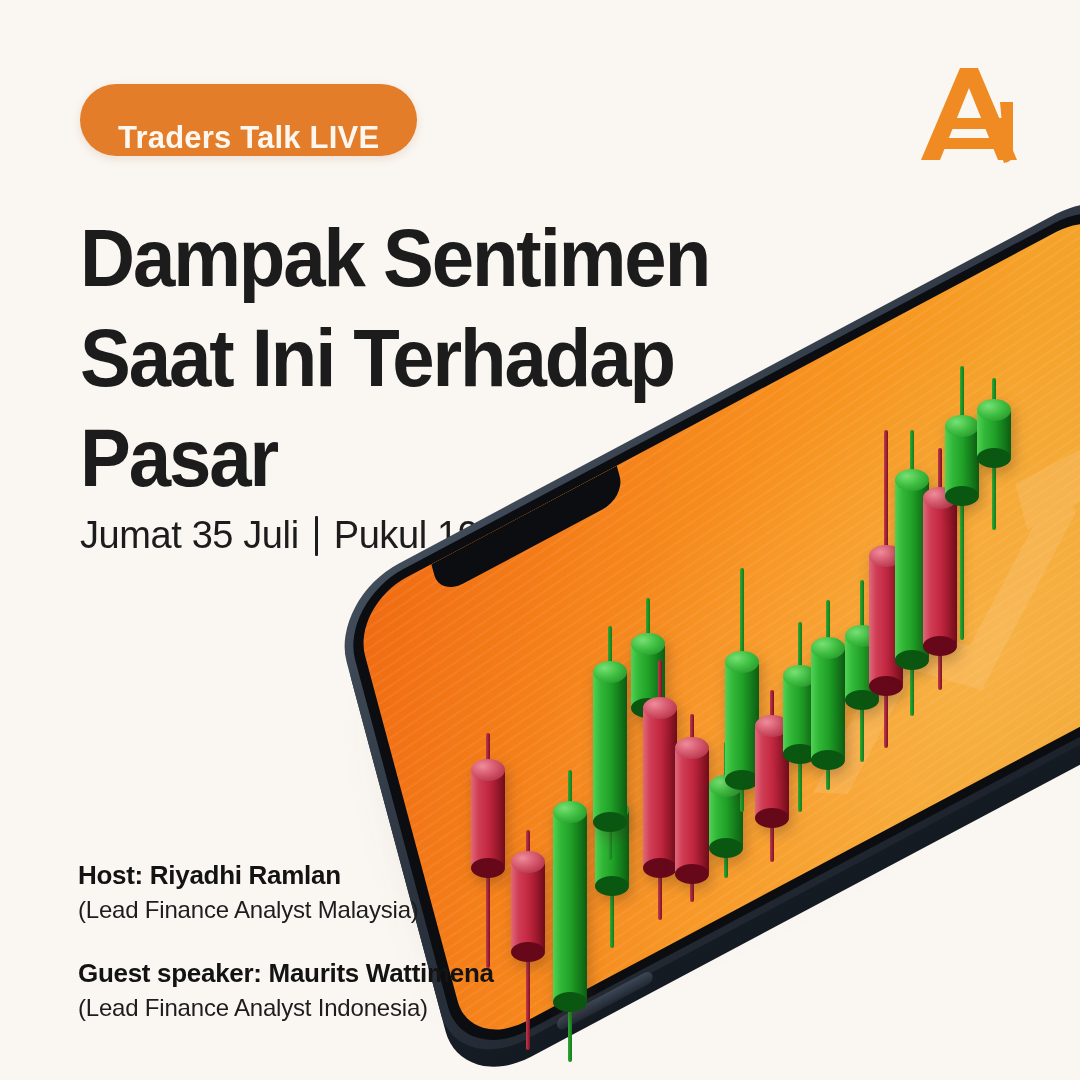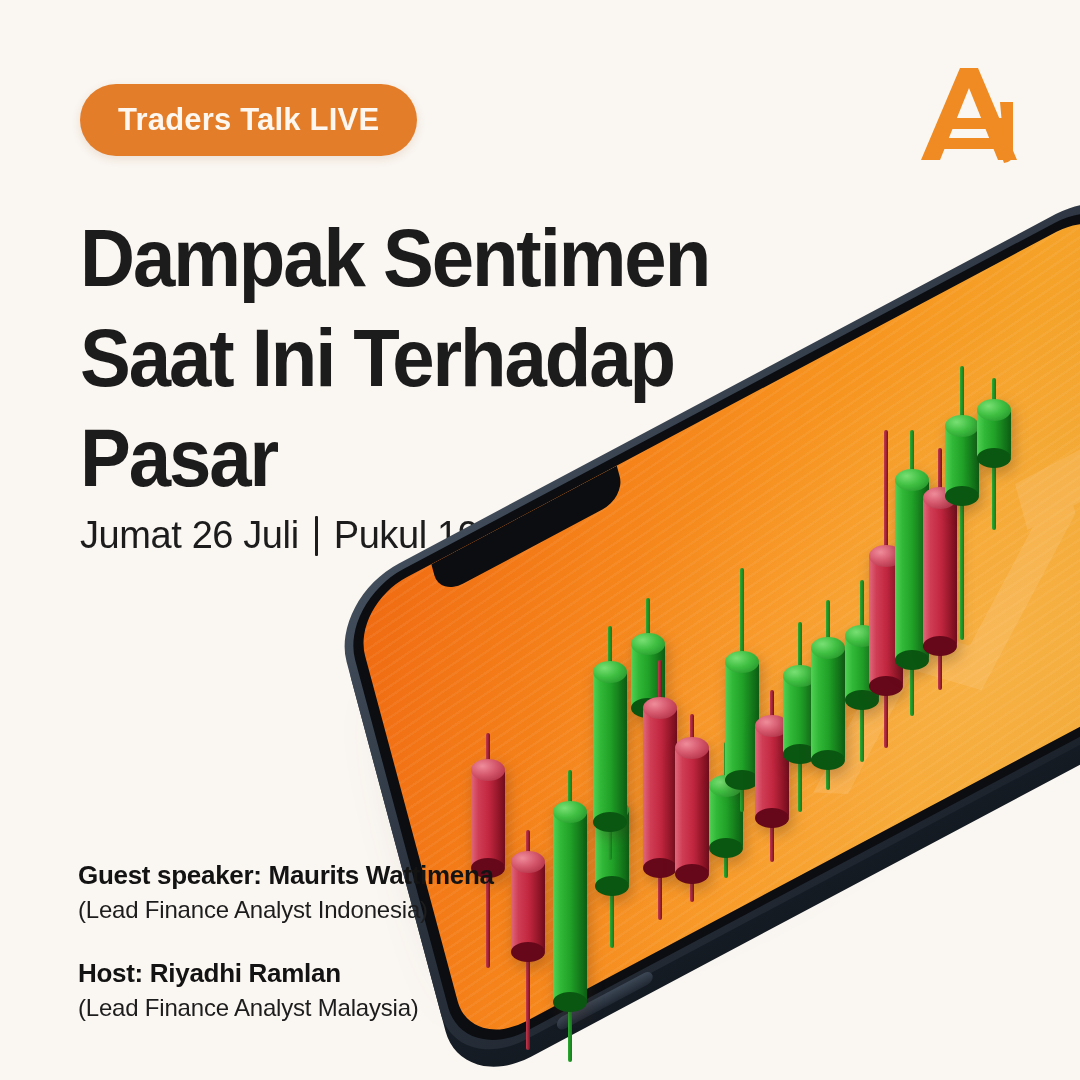--- a/index.html
+++ b/index.html
@@ -17,21 +17,21 @@
     background:#faf6f1;
     overflow:hidden;
   }
 
   
   .badge {
     position:absolute;
     left:80px; top:84px;
     height:72px;
     padding:0 38px;
-    display:flex; align-items:center; justify-content:center;
+    display:flex; align-items:flex-end; justify-content:center;
     background:#e37d2a;
     border-radius:36px;
     box-shadow:0 3px 10px rgba(140,80,20,.13);
   }
   .badge-label {
     color:#fdf7f0;
     font-size:31px;
     font-weight:bold;
     letter-spacing:.2px;
     white-space:nowrap;
@@ -411,29 +411,29 @@
     </g>
   </svg>
 
   <div class="headline">
     <span class="headline-line">Dampak Sentimen</span>
     <span class="headline-line">Saat Ini Terhadap</span>
     <span class="headline-line">Pasar</span>
   </div>
 
   <div class="dateline">
-    <span>Jumat 26 Juli</span>
+    <span>Jumat 35 Juli</span>
     <span class="sep"></span>
     <span>Pukul 19.00 WIB</span>
   </div>
 
   <div class="speakers">
+    <div class="speaker-block">
+      <div class="speaker-name">Host: Riyadhi Ramlan</div>
+      <div class="speaker-role">(Lead Finance Analyst Malaysia)</div>
+    </div>
     <div class="speaker-block">
       <div class="speaker-name">Guest speaker: Maurits Wattimena</div>
       <div class="speaker-role">(Lead Finance Analyst Indonesia)</div>
     </div>
-    <div class="speaker-block">
-      <div class="speaker-name">Host: Riyadhi Ramlan</div>
-      <div class="speaker-role">(Lead Finance Analyst Malaysia)</div>
-    </div>
   </div>
 
 </div>
 
 </body></html>

